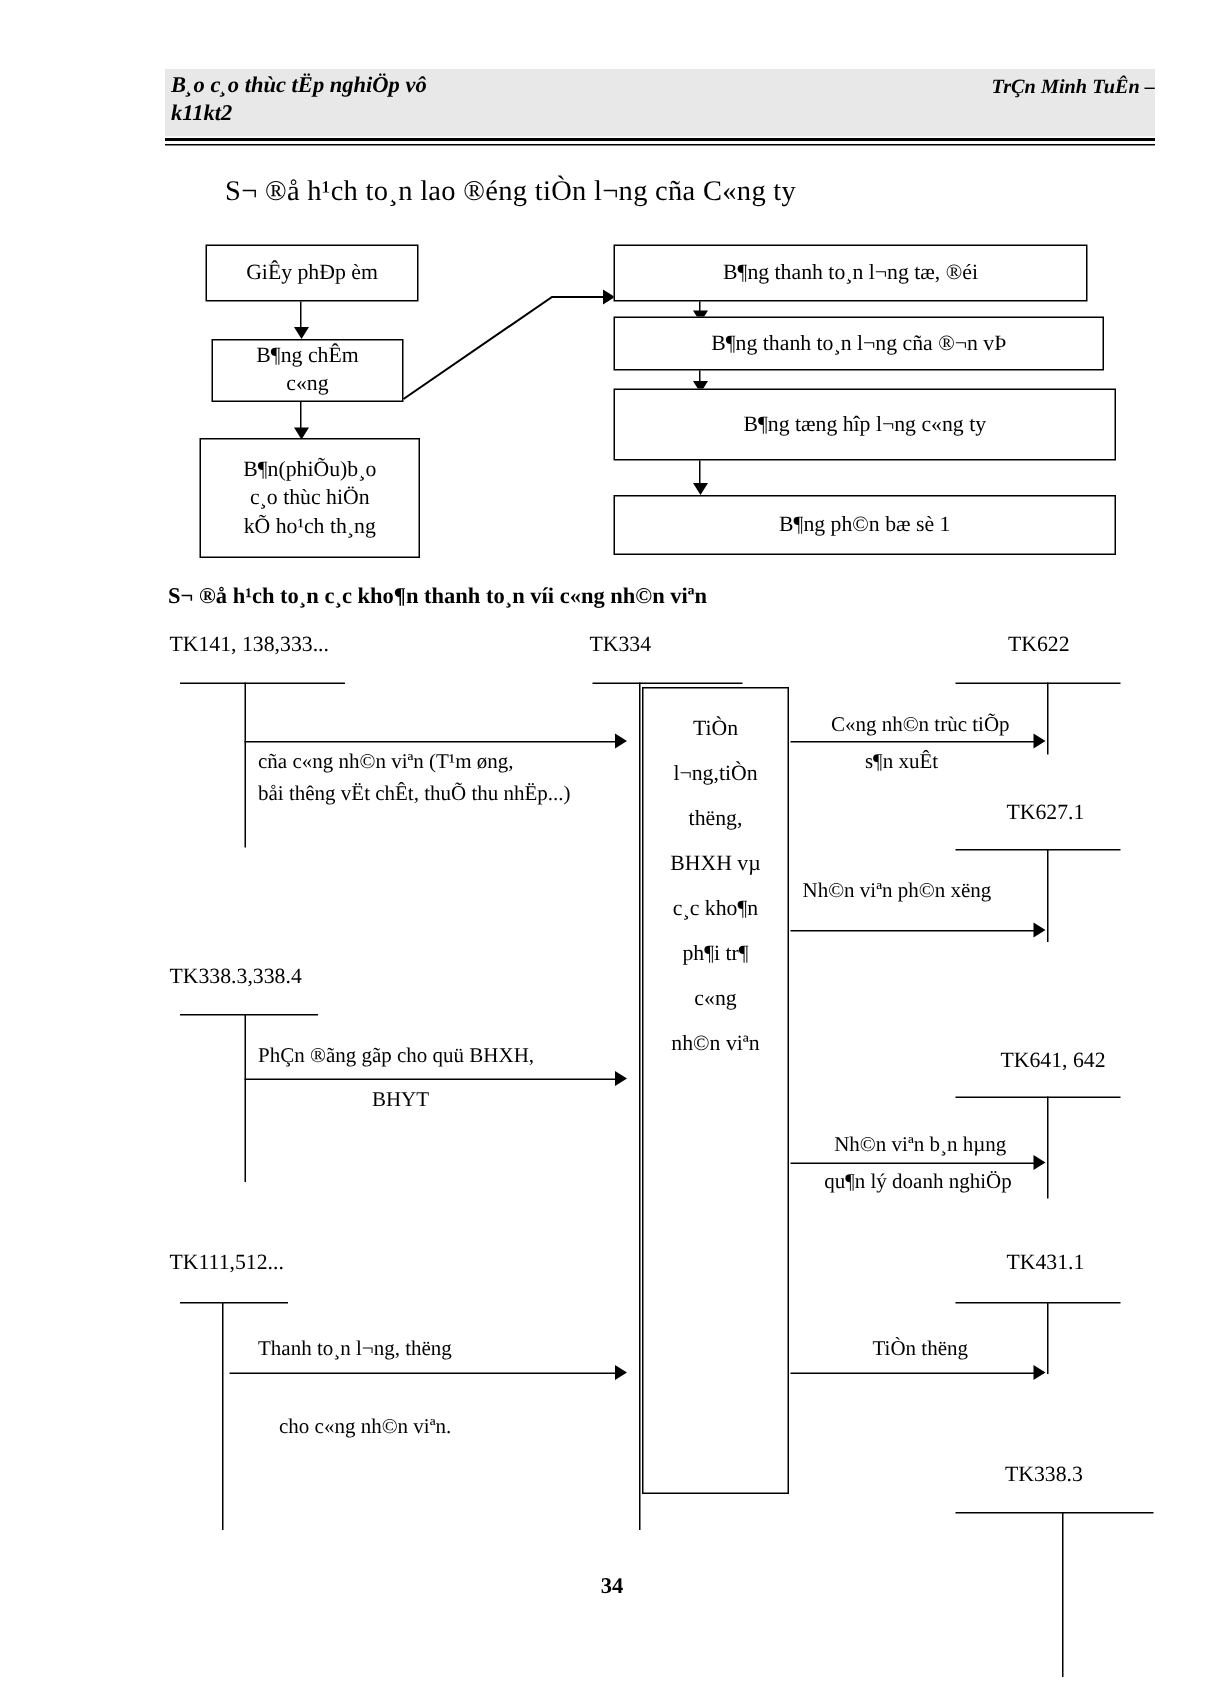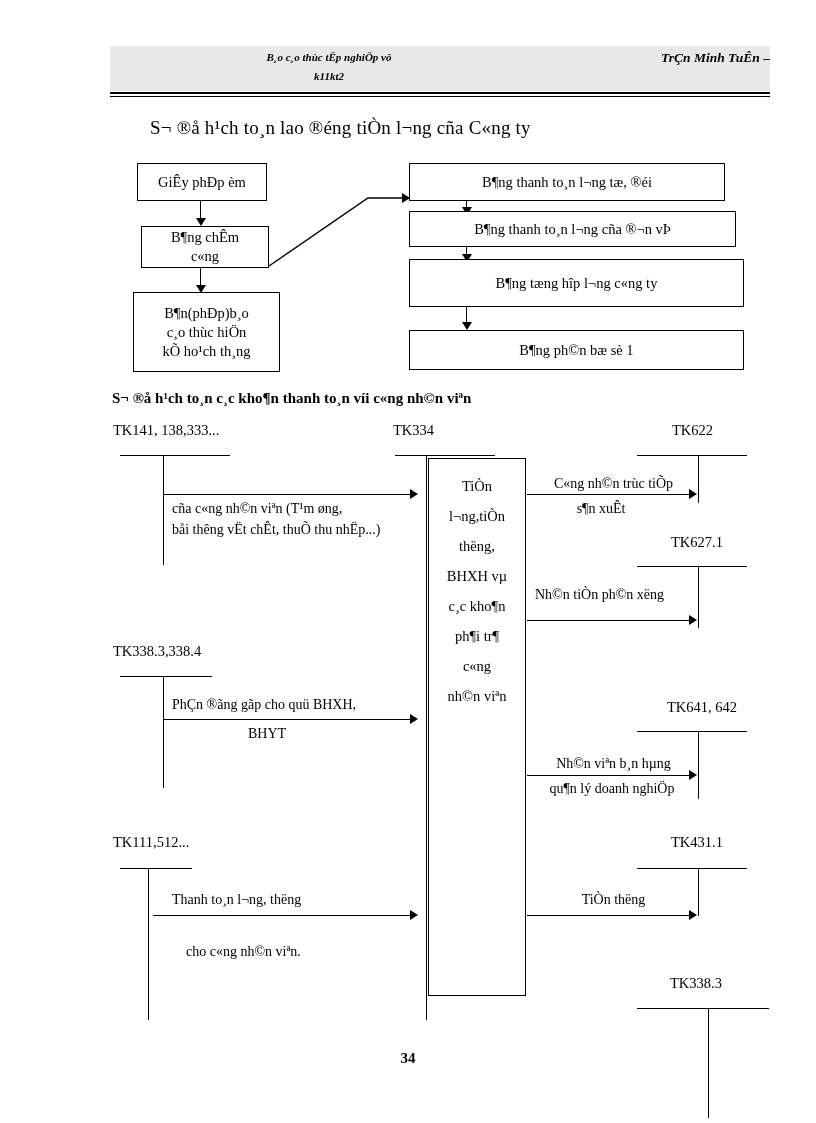--- a/index.html
+++ b/index.html
@@ -10,21 +10,21 @@
   }
   .page{position:absolute;left:0;top:0;width:816px;height:1123px;}
 
   
   .header-band{
     position:absolute;left:110px;top:46px;width:660px;height:45px;
     background:#e8e8e8;
   }
   .hdr-left{
     position:absolute;left:114px;top:48px;width:430px;
-    font-style:italic;font-weight:bold;font-size:11px;line-height:19px;text-align:center;
+    font-style:italic;font-weight:bold;font-size:15px;line-height:19px;
   }
   .hdr-right{
     position:absolute;left:560px;top:48px;width:210px;text-align:right;
     font-style:italic;font-weight:bold;font-size:13.5px;line-height:19px;
   }
   .hdr-rule1{position:absolute;left:110px;top:92px;width:660px;height:2px;background:#000;}
   .hdr-rule2{position:absolute;left:110px;top:96px;width:660px;height:1px;background:#000;}
 
   
   .title1{
@@ -82,37 +82,37 @@
   <div class="hdr-left">
     <div>B¸o c¸o thùc tËp nghiÖp vô</div>
     <div>k11kt2</div>
   </div>
   <div class="hdr-right">TrÇn Minh TuÊn –</div>
   <div class="hdr-rule1"></div>
   <div class="hdr-rule2"></div>
 
   <div class="title1">S¬ ®å h¹ch to¸n lao ®éng tiÒn l­¬ng  cña C«ng ty</div>
 
-  <div class="box" style="left:137px;top:163px;width:130px;height:38px;text-align:center;">
+  <div class="box" style="left:137px;top:163px;width:142px;height:38px;text-align:center;">
     <span>GiÊy phÐp èm</span>
   </div>
 
   <div class="vline" style="left:200px;top:201px;height:20px;"></div>
   <div class="ar-down" style="left:196px;top:218px;"></div>
 
   <div class="box" style="left:141px;top:226px;width:128px;height:42px;white-space:pre-line;">
     <span>B¶ng chÊm
 c«ng</span>
   </div>
 
   <div class="vline" style="left:200px;top:268px;height:20px;"></div>
   <div class="ar-down" style="left:196px;top:285px;"></div>
 
   <div class="box" style="left:133px;top:292px;width:147px;height:80px;white-space:pre-line;">
-    <span>B¶n(phÐp)b¸o
+    <span>B¶n(phiÕu)b¸o
 c¸o thùc hiÖn
 kÕ ho¹ch th¸ng</span>
   </div>
 
   <svg class="diag" style="left:265px;top:170px;width:150px;height:100px;" viewBox="0 0 150 100">
     <polyline points="4,96 103,28 146,28" fill="none" stroke="#000" stroke-width="1.4"></polyline>
   </svg>
   <div class="ar-right" style="left:402px;top:193px;"></div>
 
   <div class="box" style="left:409px;top:163px;width:316px;height:38px;">
@@ -202,21 +202,21 @@
   <div class="ar-right" style="left:689px;top:489px;"></div>
   <div class="cap c" style="left:531px;top:498px;width:140px;">
     <div>s¶n xuÊt</div>
   </div>
 
   <div class="tk" style="left:671px;top:533px;">TK627.1</div>
   <div class="thin-h" style="left:637px;top:566px;width:110px;"></div>
   <div class="thin-v" style="left:698px;top:566px;height:62px;"></div>
 
   <div class="cap" style="left:535px;top:584px;width:175px;">
-    <div>Nh©n tiÒn ph©n x­ëng</div>
+    <div>Nh©n viªn ph©n x­ëng</div>
   </div>
   <div class="thin-h" style="left:527px;top:620px;width:165px;"></div>
   <div class="ar-right" style="left:689px;top:615px;"></div>
 
   <div class="tk" style="left:667px;top:698px;">TK641, 642</div>
   <div class="thin-h" style="left:637px;top:731px;width:110px;"></div>
   <div class="thin-v" style="left:698px;top:731px;height:68px;"></div>
 
   <div class="cap c" style="left:531px;top:753px;width:165px;">
     <div>Nh©n viªn b¸n hµng</div>

